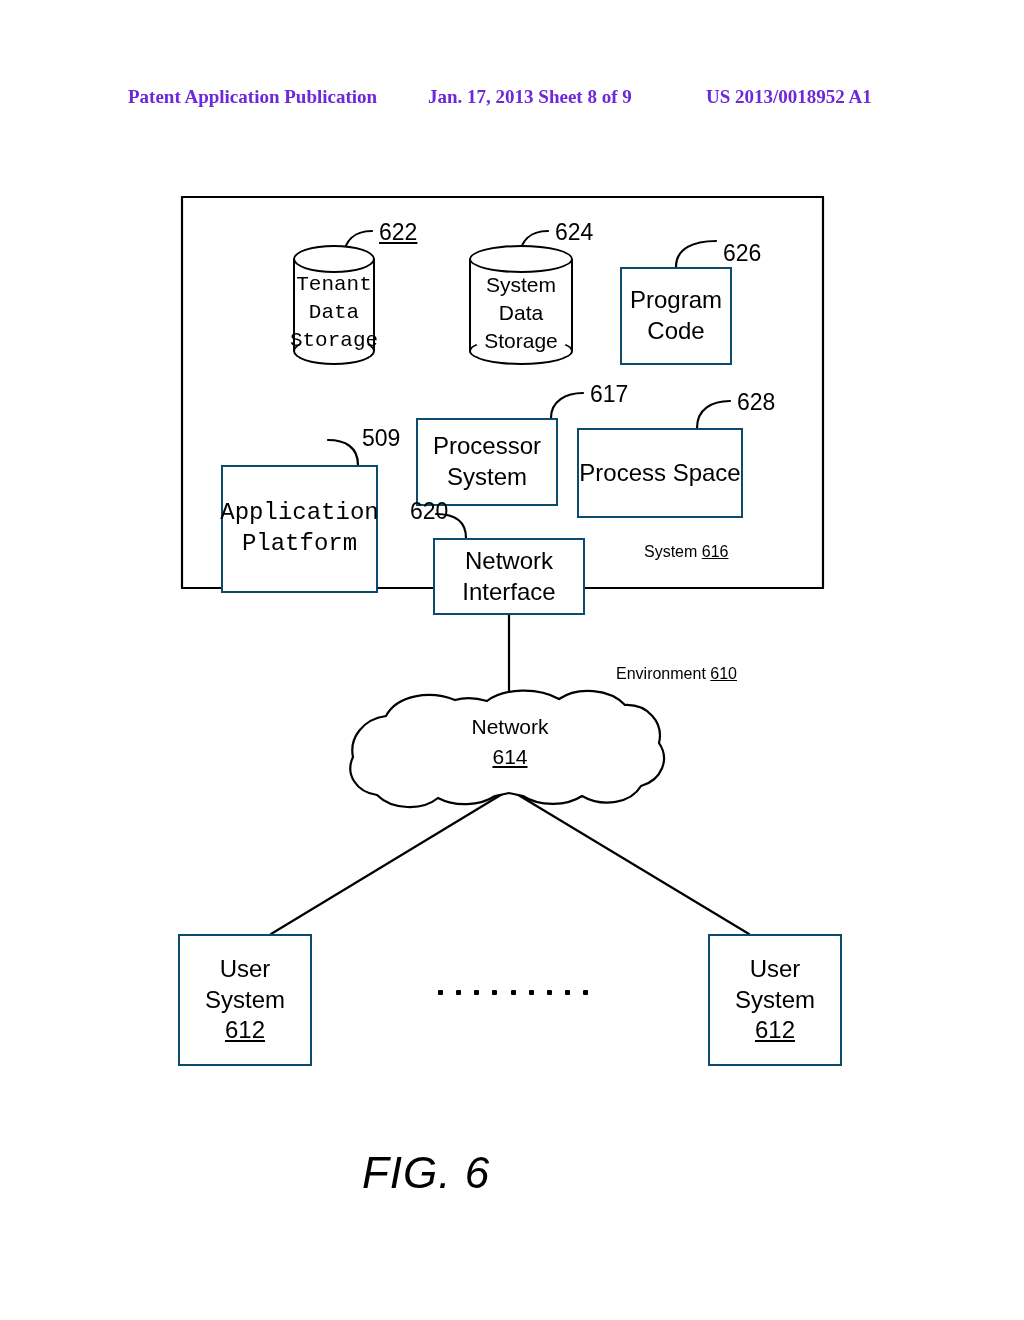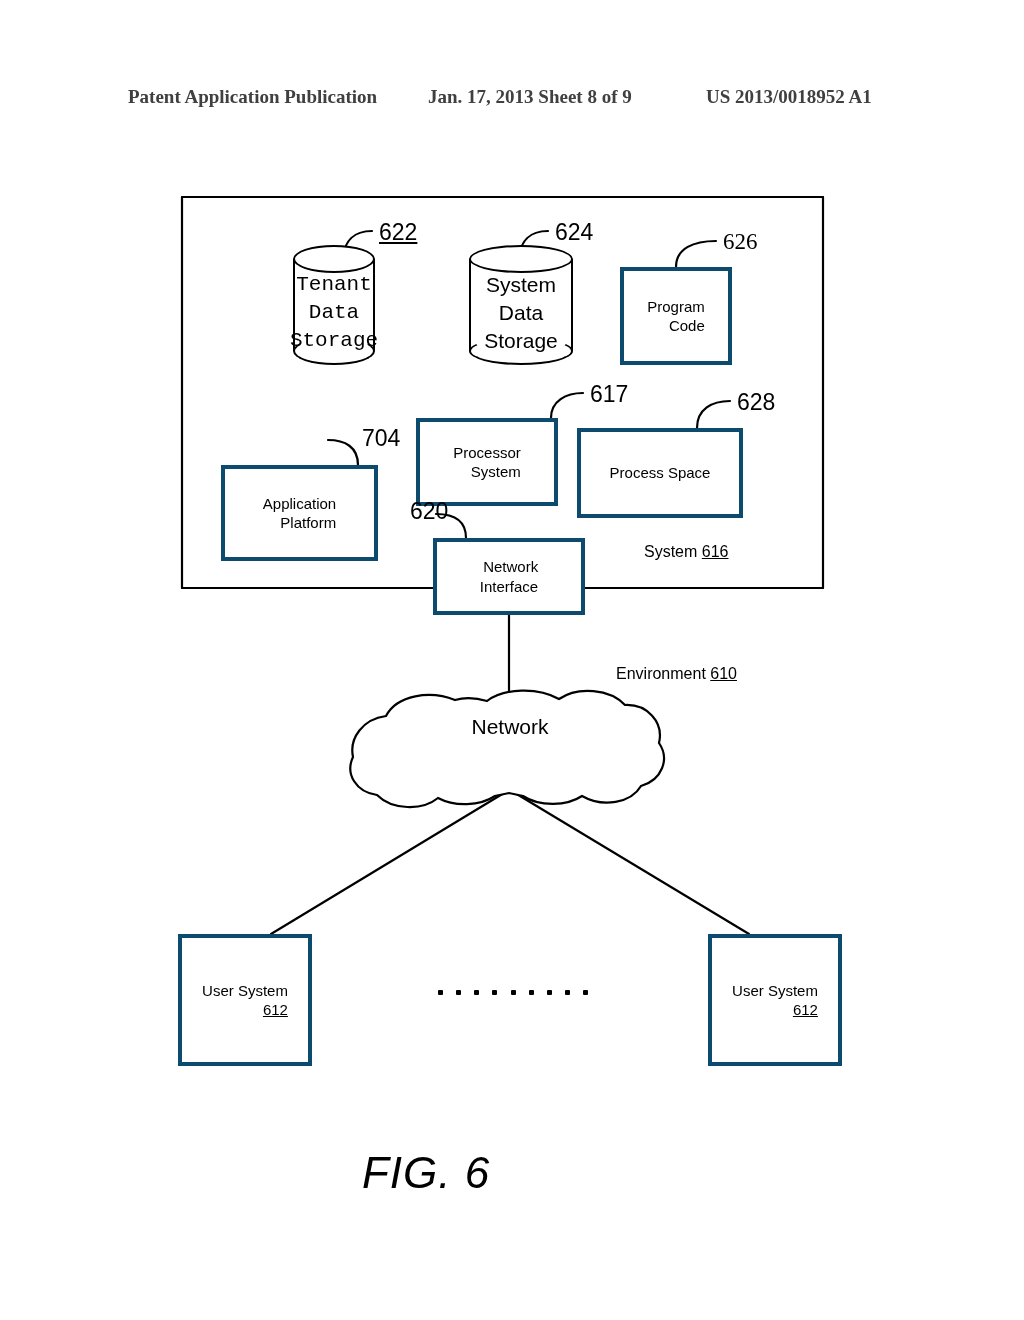--- a/index.html
+++ b/index.html
@@ -20,21 +20,21 @@
   
   #page-header {
     position: absolute;
     top: 86px;
     left: 0;
     width: 1024px;
     height: 30px;
     font-family: "Liberation Serif", serif;
     font-weight: bold;
     font-size: 19px;
-    color: #404040;
+    color: #6d28d9;
     white-space: nowrap;
   }
   #page-header .hdr-left   { position: absolute; left: 128px; top: 0; }
   #page-header .hdr-center { position: absolute; left: 428px; top: 0; }
   #page-header .hdr-right  { position: absolute; left: 706px; top: 0; }
 
   
   #figure {
     position: absolute;
     left: 0;
@@ -48,27 +48,27 @@
     top: 0;
     width: 1024px;
     height: 1320px;
     pointer-events: none;
   }
 
   
   .node-box {
     position: absolute;
     box-sizing: border-box;
-    border: 4px solid #0c4a6e;
+    border: 2px solid #0c4a6e;
     background: #fff;
     display: flex;
     align-items: center;
     justify-content: center;
-    text-align: right;
-    font-size: 15px;
+    text-align: center;
+    font-size: 24px;
     line-height: 1.28;
     z-index: 3;
   }
 
   
   .cylinder {
     position: absolute;
     z-index: 3;
   }
   .cyl-body {
@@ -254,62 +254,63 @@
     </div>
   </div>
   <span class="ref-num" style="left:555px; top:219px;">624</span>
 
   <div class="node-box" style="left:620px; top:267px; width:112px; height:98px;">
     <div>
       <div>Program</div>
       <div>Code</div>
     </div>
   </div>
-  <span class="ref-num" style="left:723px; top:229px;font-family:Liberation Serif, serif;">626</span>
+  <span class="ref-num" style="left:723px; top:240px;">626</span>
 
   <div class="node-box" style="left:416px; top:418px; width:142px; height:88px;">
     <div>
       <div>Processor</div>
       <div>System</div>
     </div>
   </div>
   <span class="ref-num" style="left:590px; top:381px;">617</span>
 
   <div class="node-box" style="left:577px; top:428px; width:166px; height:90px;">
     <div>Process Space</div>
   </div>
   <span class="ref-num" style="left:737px; top:389px;">628</span>
 
-  <div class="node-box" style="left:221px; top:465px; width:157px; height:96px;">
+  <div class="node-box" style="left:221px; top:465px; width:157px; height:128px;font-family:Liberation Mono, monospace;">
     <div>
       <div>Application</div>
       <div>Platform</div>
     </div>
   </div>
-  <span class="ref-num" style="left:362px; top:425px;">704</span>
+  <span class="ref-num" style="left:362px; top:425px;">509</span>
 
   <div class="node-box" style="left:433px; top:538px; width:152px; height:77px;">
     <div>
       <div>Network</div>
       <div>Interface</div>
     </div>
   </div>
   <span class="ref-num" style="left:410px; top:498px;">620</span>
 
   <div class="free-label" style="left:644px; top:543px;">
     <span>System </span><span class="uline">616</span>
   </div>
 
   <div class="free-label" style="left:616px; top:665px;">
     <span>Environment </span><span class="uline">610</span>
   </div>
 
   <div id="cloud-network">
     <div class="cloud-label">
       <div>Network</div>
+      <div class="uline">614</div>
     </div>
   </div>
 
   <div class="node-box" style="left:178px; top:934px; width:134px; height:132px;">
     <div>
       <div>User System</div>
       <div class="uline">612</div>
     </div>
   </div>
 

